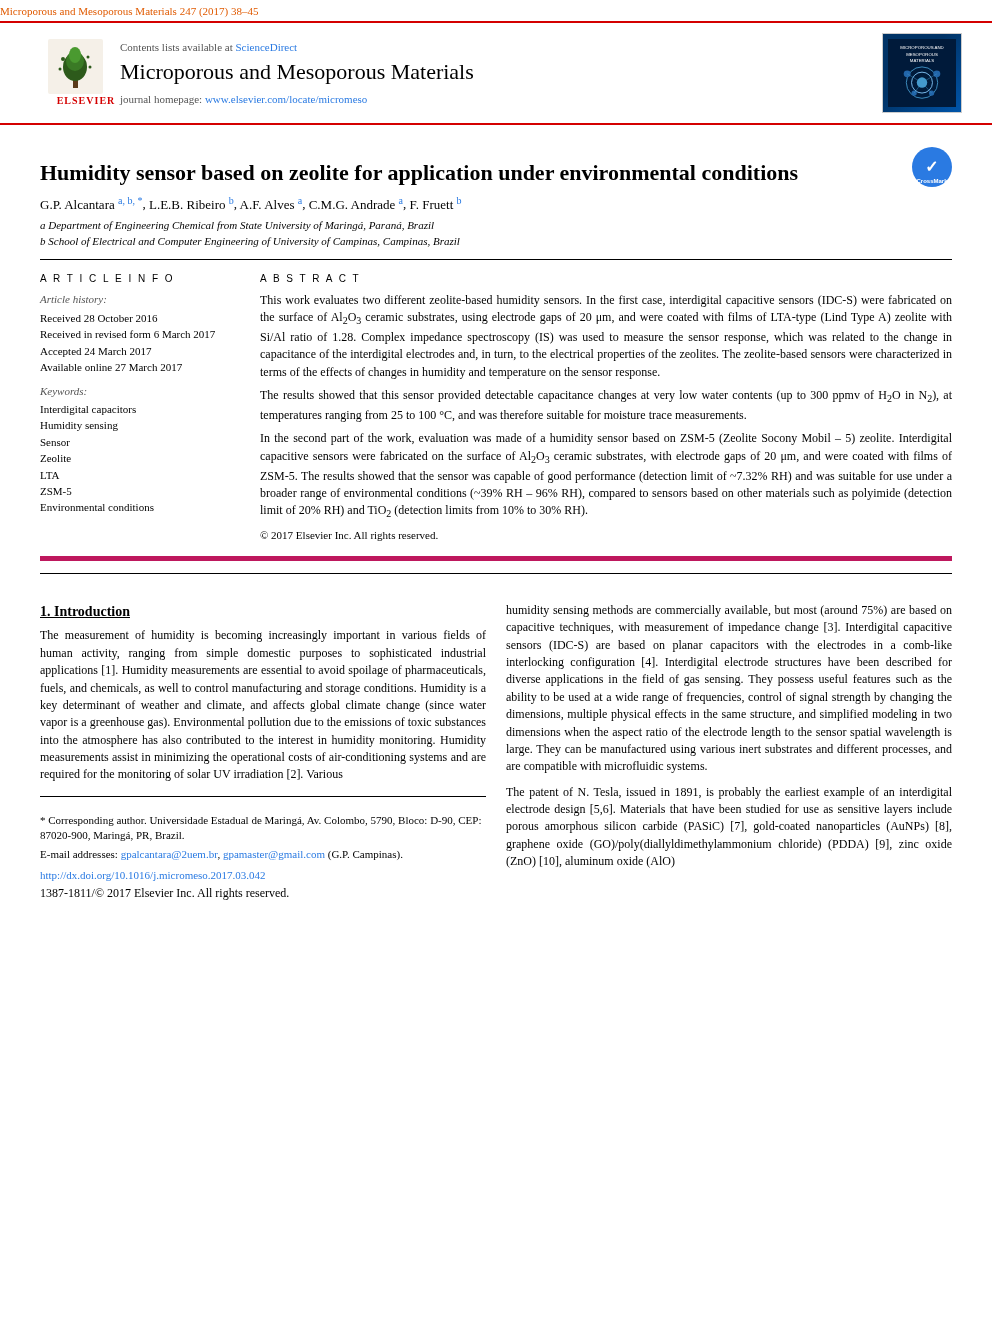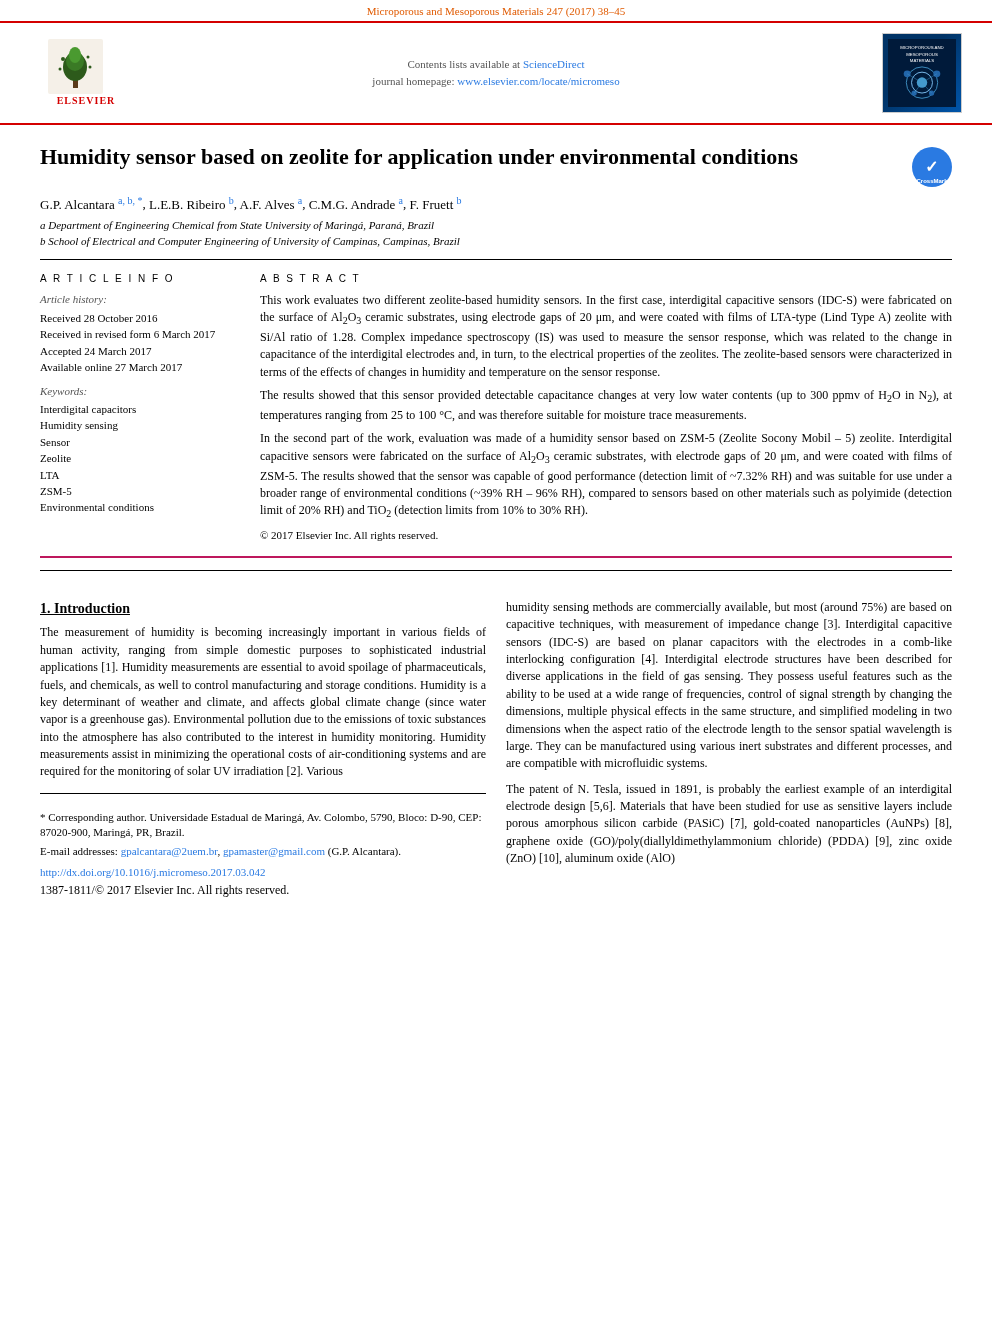--- a/index.html
+++ b/index.html
@@ -7,21 +7,21 @@
       font-family: 'Times New Roman', Times, serif;
       background: #fff;
       color: #000;
       width: 992px;
       min-height: 1323px;
       font-size: 13px;
       line-height: 1.4;
     }
 
     .journal-header-bar {
-      text-align: center;
+      text-align: left;
       font-size: 11px;
       color: #e05a00;
       padding: 4px 0 2px 0;
       border-bottom: none;
     }
 
     .journal-banner {
       display: flex;
       align-items: center;
       justify-content: space-between;
@@ -29,21 +29,21 @@
       border-top: 2px solid #d40000;
       border-bottom: 2px solid #d40000;
       margin-bottom: 0;
     }
 
     .journal-banner-logo-left {
       width: 90px;
     }
 
     .journal-banner-center {
-      text-align: center;
+      text-align: left;
       flex: 1;
     }
 
     .journal-banner-center .contents-line {
       font-size: 11px;
       color: #555;
       margin-bottom: 2px;
     }
 
     .journal-banner-center .contents-line a {
@@ -117,21 +117,21 @@
       border-bottom: 1px solid #000;
     }
 
     .article-title {
       font-size: 22px;
       font-weight: bold;
       color: #000;
       line-height: 1.3;
       margin-bottom: 6px;
       display: flex;
-      align-items: flex-start;
+      align-items: flex-end;
       justify-content: space-between;
     }
 
     .article-title-text {
       flex: 1;
       margin-right: 10px;
     }
 
     .crossmark-badge {
       width: 40px;
@@ -167,21 +167,21 @@
     }
 
     .affiliations .affil {
       margin-bottom: 1px;
     }
 
     .two-column {
       display: flex;
       gap: 20px;
       padding: 12px 0;
-      border-bottom: 2px solid #be185d;
+      border-bottom: 5px solid #be185d;
     }
 
     .article-info-col {
       width: 200px;
       flex-shrink: 0;
     }
 
     .abstract-col {
       flex: 1;
     }
@@ -344,20 +344,21 @@
       </svg>
       <div class="elsevier-label">ELSEVIER</div>
     </div>
   </div>
 
   <div class="journal-banner-center">
     <div class="contents-line">
       <span>Contents lists available at</span>
       <a href="#" class="blue-link">ScienceDirect</a>
     </div>
+    <div class="journal-title">Microporous and Mesoporous Materials</div>
     <div class="homepage-line">
       <span>journal homepage:</span>
       <a href="#" class="blue-link">www.elsevier.com/locate/micromeso</a>
     </div>
   </div>
 
   <div class="journal-banner-logo-right">
     <div class="journal-logo-right-img">
       <svg width="78" height="78" viewBox="0 0 78 78" xmlns="http://www.w3.org/2000/svg">
         <rect width="78" height="78" fill="#001a3a"></rect>
@@ -468,21 +469,21 @@
       </div>
 
       <div class="footnote-section">
         <div class="footnote-text">
           * Corresponding author. Universidade Estadual de Maringá, Av. Colombo, 5790, Bloco: D-90, CEP: 87020-900, Maringá, PR, Brazil.
         </div>
         <div class="footnote-text">
           <span>E-mail addresses: </span>
           <a href="#" class="blue-link">gpalcantara@2uem.br</a>,
           <a href="#" class="blue-link">gpamaster@gmail.com</a>
-          <span>(G.P. Alcantara).</span>
+          <span>(G.P. Campinas).</span>
         </div>
         <div class="doi-line">
           <a href="#" class="blue-link">http://dx.doi.org/10.1016/j.micromeso.2017.03.042</a>
         </div>
         <div class="issn-line">1387-1811/© 2017 Elsevier Inc. All rights reserved.</div>
       </div>
     </div>
 
     <div class="body-right">
       <div class="body-text">

